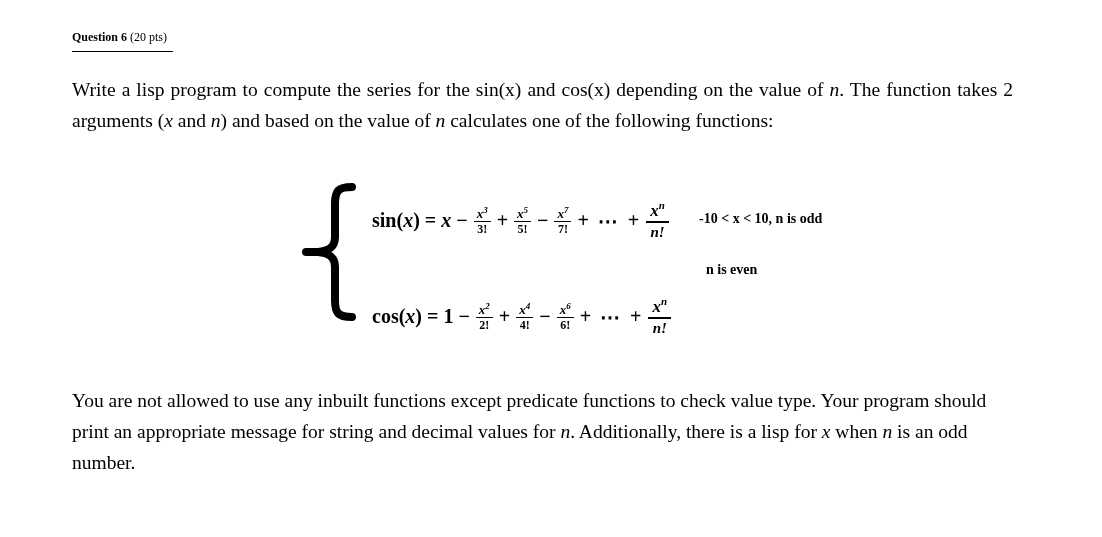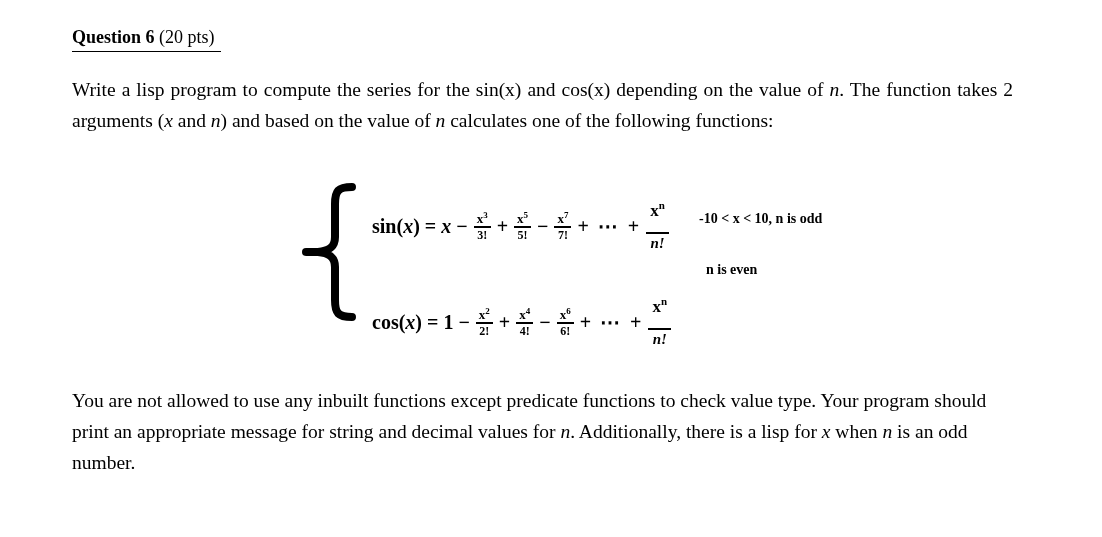--- a/index.html
+++ b/index.html
@@ -21,21 +21,21 @@
     left: 0; top: 0;
     width: 1102px;
     height: 537px;
   }
 
   
   .heading {
     position: absolute;
     left: 72px;
     top: 24px;
-    font-size: 18px;
+    font-size: 12px;
     line-height: 26px;
     white-space: nowrap;
     border-bottom: 1.6px solid #000;
     padding-bottom: 1px;
     padding-right: 6px;
     display: inline-block;
   }
   .heading .q-title {
     font-weight: bold;
   }
@@ -111,20 +111,21 @@
     display: inline-flex;
     flex-direction: column;
     align-items: center;
     justify-content: center;
     vertical-align: middle;
     line-height: 1;
     margin: 0 1px;
   }
   .frac .top {
     font-size: 13px;
+    font-style: italic;
     font-weight: bold;
     padding: 0 3px 1px 3px;
   }
   .frac .top sup {
     font-size: 9px;
     vertical-align: super;
     line-height: 0;
   }
   .frac .bar {
     width: 100%;
@@ -134,21 +135,21 @@
   .frac .bot {
     font-size: 12px;
     font-weight: bold;
     font-style: normal;
     padding: 1px 3px 0 3px;
   }
   
   .frac.big { margin: 0 2px; }
   .frac.big .top {
     font-size: 17px;
-    padding: 0 4px 13px 4px;
+    padding: 0 4px 2px 4px;
   }
   .frac.big .top sup {
     font-size: 11px;
   }
   .frac.big .bar { height: 1.8px; }
   .frac.big .bot {
     font-size: 15px;
     font-style: italic;
     padding: 2px 4px 0 4px;
   }

